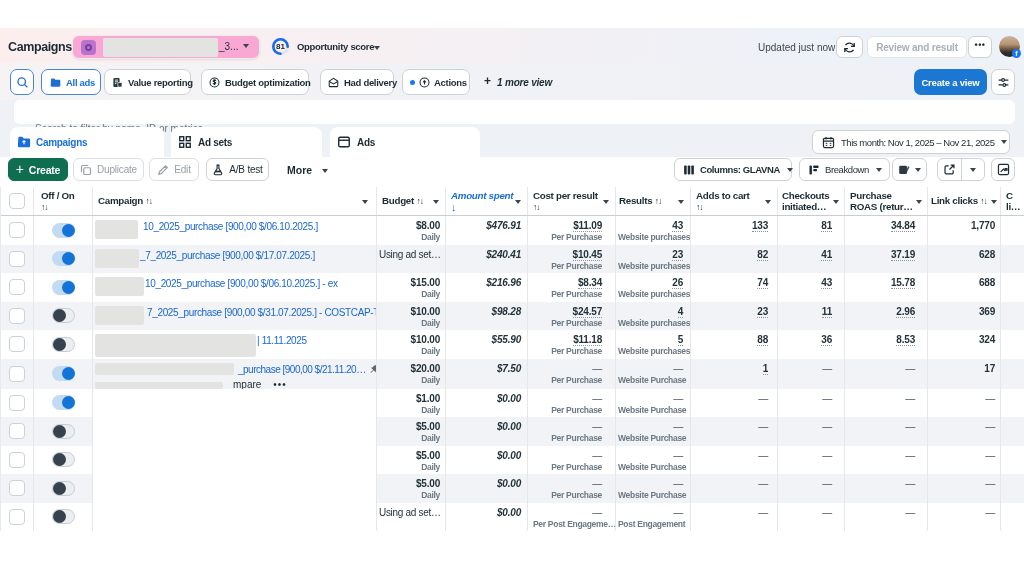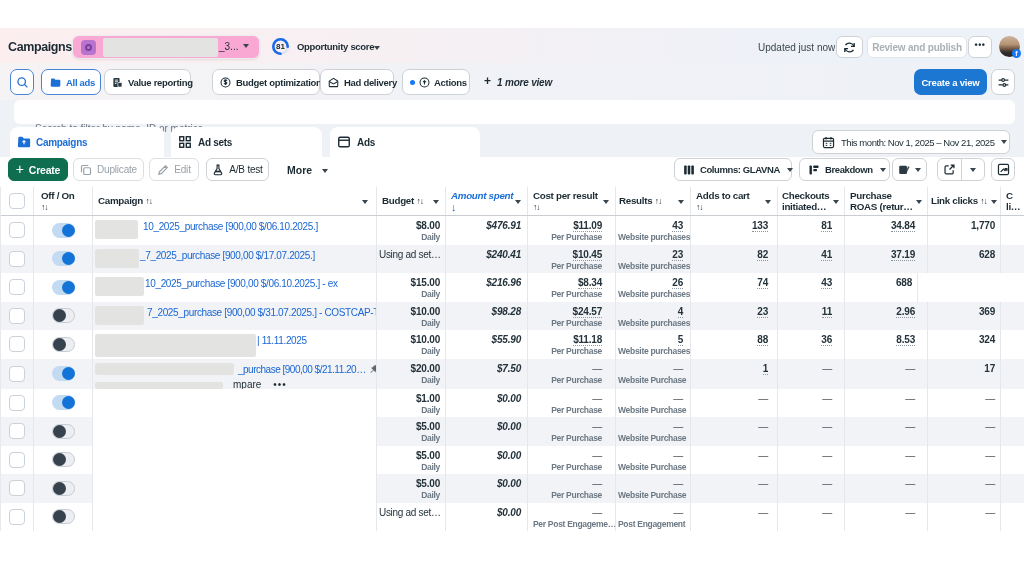--- a/index.html
+++ b/index.html
@@ -96,21 +96,21 @@
 
   <div class="abs" style="left:758px; top:42px; font-size:10px; color:#3c464e;">Updated just now</div>
   <div class="btn" style="left:836px; top:36px; width:27px; height:22px;">
     <svg width="13" height="13" viewBox="0 0 16 16" fill="none" stroke="#1c2b33" stroke-width="1.6">
       <path d="M13.5 6.5 A6 6 0 0 0 3 5"></path>
         <path d="M2.5 9.5 A6 6 0 0 0 13 11"></path>
       <path d="M13.8 2.5 v4 h-4" fill="none"></path>
         <path d="M2.2 13.5 v-4 h4" fill="none"></path>
     </svg>
   </div>
-  <div class="btn" style="left:867px; top:36px; width:100px; height:22px; color:#a9b0b6; font-weight:bold; border-color:#e2e5e8; font-size:10px;">Review and publish</div>
+  <div class="btn" style="left:867px; top:36px; width:100px; height:22px; color:#a9b0b6; font-weight:bold; border-color:#e2e5e8; font-size:10px;">Review and result</div>
   <div class="btn" style="left:968px; top:36px; width:24px; height:22px;">
       <span style="font-size:9px; letter-spacing:0.5px; font-weight:bold; margin-top:-4px;">•••</span>
     </div>
   <div class="abs" style="left:999px; top:36px; width:21px; height:21px; border-radius:50%; background:linear-gradient(180deg,#cdb49b 0%,#b59474 40%,#6e543f 62%,#31302f 78%,#262524 100%);"></div>
   <div class="abs" style="left:1012px; top:49px; width:9px; height:9px; border-radius:50%; background:#1877f2; color:#fff; font-size:7px; font-weight:bold; text-align:center; line-height:9px;">f</div>
 
   <div class="chip" style="left:10px; width:24px; justify-content:center; border-color:#4884d4;">
     <svg width="13" height="13" viewBox="0 0 16 16" fill="none" stroke="#2470ce" stroke-width="1.6">
       <circle cx="7" cy="7" r="4.6"></circle>
         <path d="M10.5 10.5 L14 14"></path>
@@ -121,21 +121,21 @@
       <path d="M1.5 3.5 a1.5 1.5 0 0 1 1.5-1.5 h3 l1.8 2 h5.7 a1.5 1.5 0 0 1 1.5 1.5 v7 a1.5 1.5 0 0 1-1.5 1.5 h-11 a1.5 1.5 0 0 1-1.5-1.5 z"></path>
     </svg>All ads
   </div>
   <div class="chip" style="left:104px; width:87px; padding-left:7px;">
     <svg width="11" height="11" viewBox="0 0 16 16" style="margin-right:5px;">
       <rect x="2" y="1.5" width="9" height="13" rx="1.5" fill="#273640"></rect>
       <path d="M4.2 4.5 h4.6 M4.2 7 h4.6 M4.2 9.5 h2.2" stroke="#fff" stroke-width="1.3"></path>
       <rect x="8.5" y="8" width="6" height="6.5" rx="1" fill="#273640" stroke="#fff" stroke-width="1"></rect>
     </svg>Value reporting
   </div>
-  <div class="chip" style="left:212px; width:108px; padding-left:7px;">
+  <div class="chip" style="left:201px; width:108px; padding-left:7px;">
     <svg width="11" height="11" viewBox="0 0 16 16" fill="none" stroke="#1c2b33" stroke-width="1.5" style="margin-right:5px;">
       <circle cx="8" cy="8" r="6.5"></circle>
         <path d="M8 4.2 v7.6 M10 5.8 c0-2.4-4-2.4-4 0 s4 .6 4 2.8 c0 2.2-4 2.2-4 0"></path>
     </svg>Budget optimization
   </div>
   <div class="chip" style="left:320px; width:74px; padding-left:7px;">
     <svg width="11" height="11" viewBox="0 0 16 16" fill="none" stroke="#1c2b33" stroke-width="1.5" style="margin-right:5px;">
       <path d="M1.8 6 L8 2 l6.2 4 v7 a1 1 0 0 1-1 1 h-10.4 a1 1 0 0 1-1-1 z"></path>
       <path d="M1.8 6.5 L8 10 l6.2-3.5"></path>
     </svg>Had delivery
@@ -219,21 +219,21 @@
 
   <div class="btn" style="left:674px; top:158px; width:118px; height:23px; justify-content:flex-start; padding-left:8px; font-weight:bold;">
     <svg width="12" height="12" viewBox="0 0 16 16" fill="#1c2b33" style="margin-right:5px;">
       <rect x="1.5" y="2" width="3.4" height="12" rx="1"></rect>
         <rect x="6.3" y="2" width="3.4" height="12" rx="1"></rect>
         <rect x="11.1" y="2" width="3.4" height="12" rx="1"></rect>
     </svg>
       <span style="font-size:9.5px; letter-spacing:-0.4px;">Columns: GLAVNA</span>
     <span class="caret" style="margin-left:7px;"></span>
   </div>
-  <div class="btn" style="left:799px; top:158px; width:91px; height:23px; justify-content:flex-start; padding-left:8px; font-weight:bold;">
+  <div class="btn" style="left:799px; top:158px; width:91px; height:23px; justify-content:flex-start; padding-left:8px; font-weight:normal;">
     <svg width="12" height="12" viewBox="0 0 16 16" fill="#1c2b33" style="margin-right:5px;">
       <rect x="2" y="2" width="3.2" height="12" rx="1"></rect>
         <rect x="7" y="2" width="7" height="3.2" rx="1"></rect>
       <rect x="7" y="6.5" width="5" height="3" rx="1"></rect>
     </svg>
       <span style="font-size:9.5px; letter-spacing:-0.4px;">Breakdown</span>
     <span class="caret" style="margin-left:7px;"></span>
   </div>
   <div class="btn" style="left:892px; top:158px; width:35px; height:23px;">
     <svg width="13" height="13" viewBox="0 0 16 16">
@@ -344,20 +344,21 @@
             <div class="redact" style="width:49px; height:19px; margin-left:2px; flex:none;"></div>
             <span class="link" style="margin-left:1px; margin-top:0px;">10_2025_purchase [900,00 $/06.10.2025.] - ex</span>
           </div>
         </div>
         <div class="cell c3 num">$15.00<div class="sub">Daily</div></div>
         <div class="cell c4 num">$216.96</div>
         <div class="cell c5 num"><span class="du">$8.34</span><div class="sub">Per Purchase</div></div>
         <div class="cell c6 num"><span class="du">26</span><div class="sub">Website purchases</div></div>
         <div class="cell c7 num"><span class="du">74</span></div>
         <div class="cell c8 num"><span class="du">43</span></div>
+        <div class="cell c9 num"><span class="du">15.78</span></div>
         <div class="cell c10 num">688</div>
         <div class="cell c11"></div>
       </div>
       <div class="row stripe" style="height:28.5px;">
         <div class="cell c0" style="display:flex; align-items:center; justify-content:center; padding:0;">
           <div class="cb"></div>
         </div>
         <div class="cell c1" style="display:flex; align-items:center; justify-content:center; padding:0;">
           <div class="tog off">
             <div class="knob"></div>

